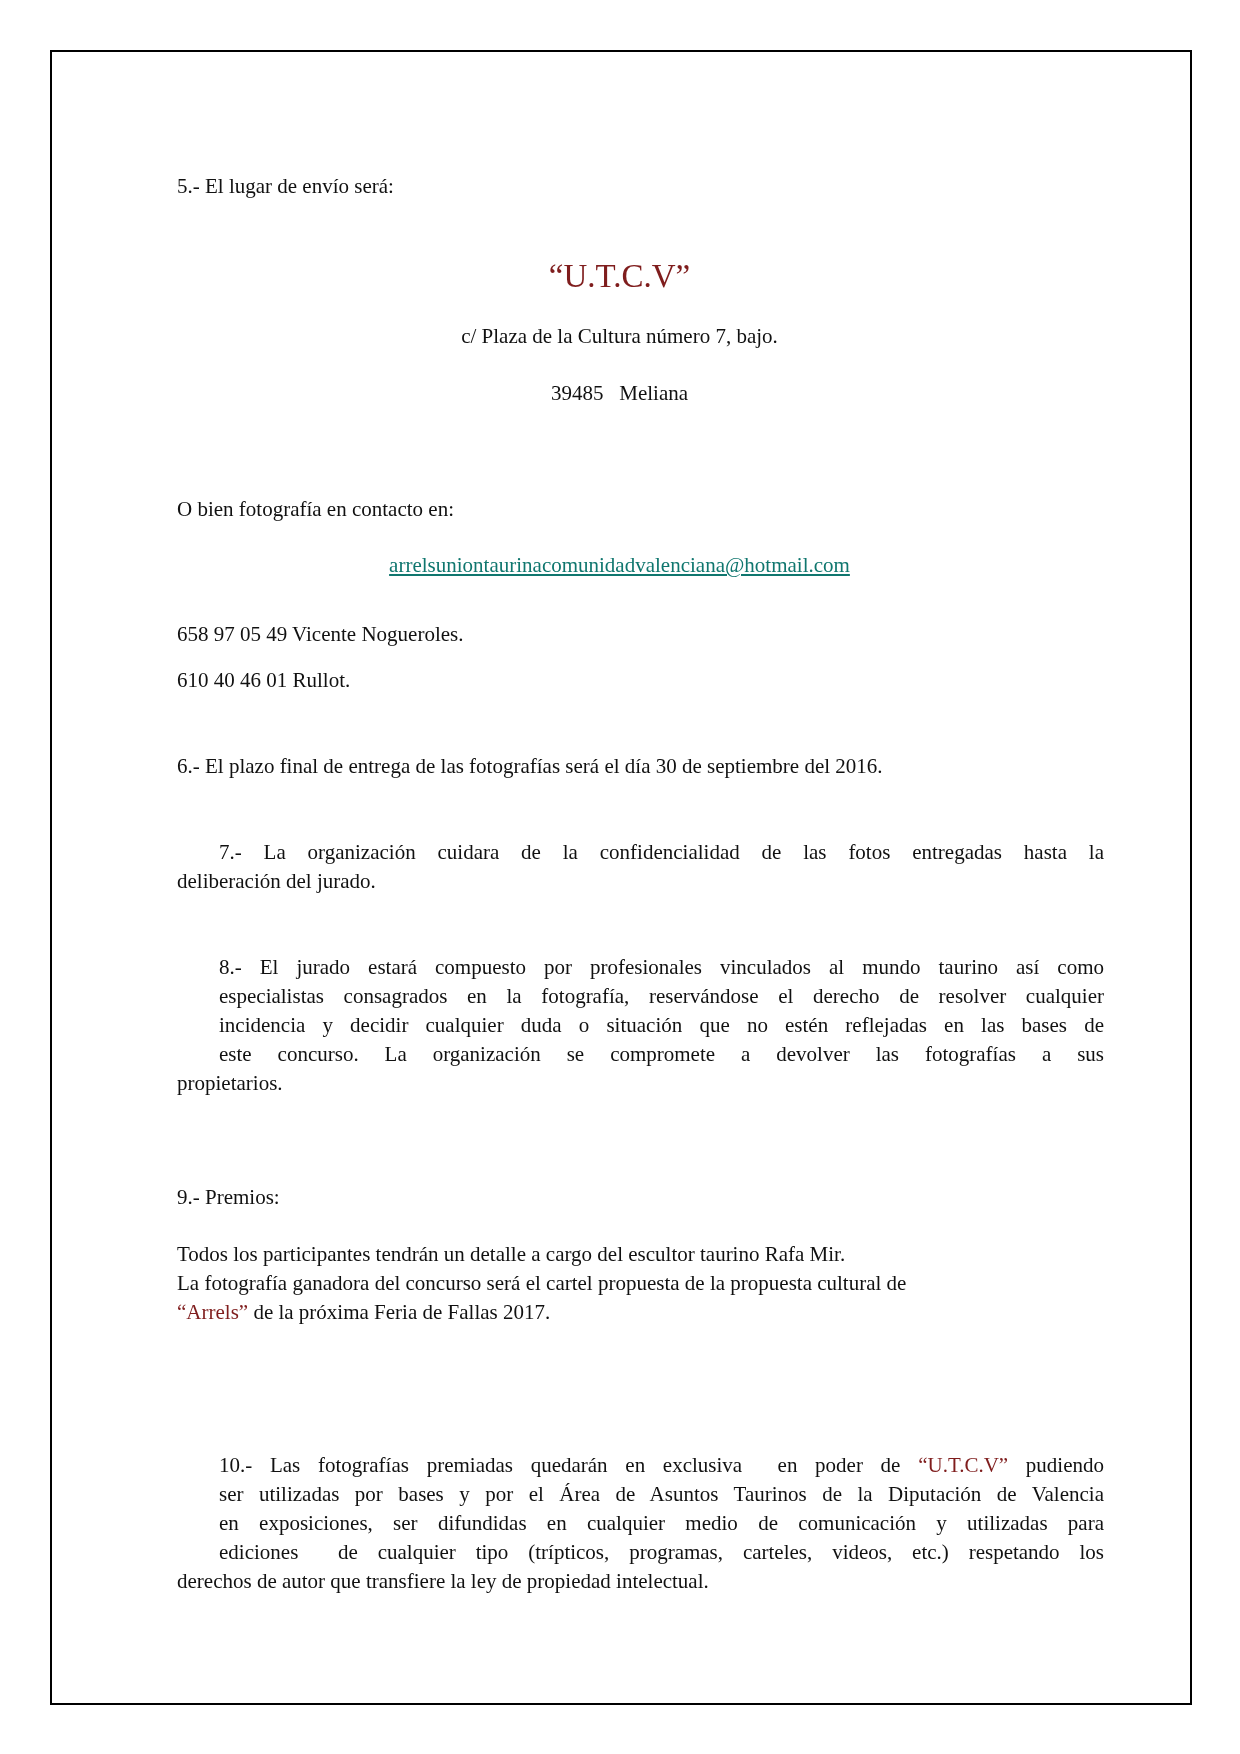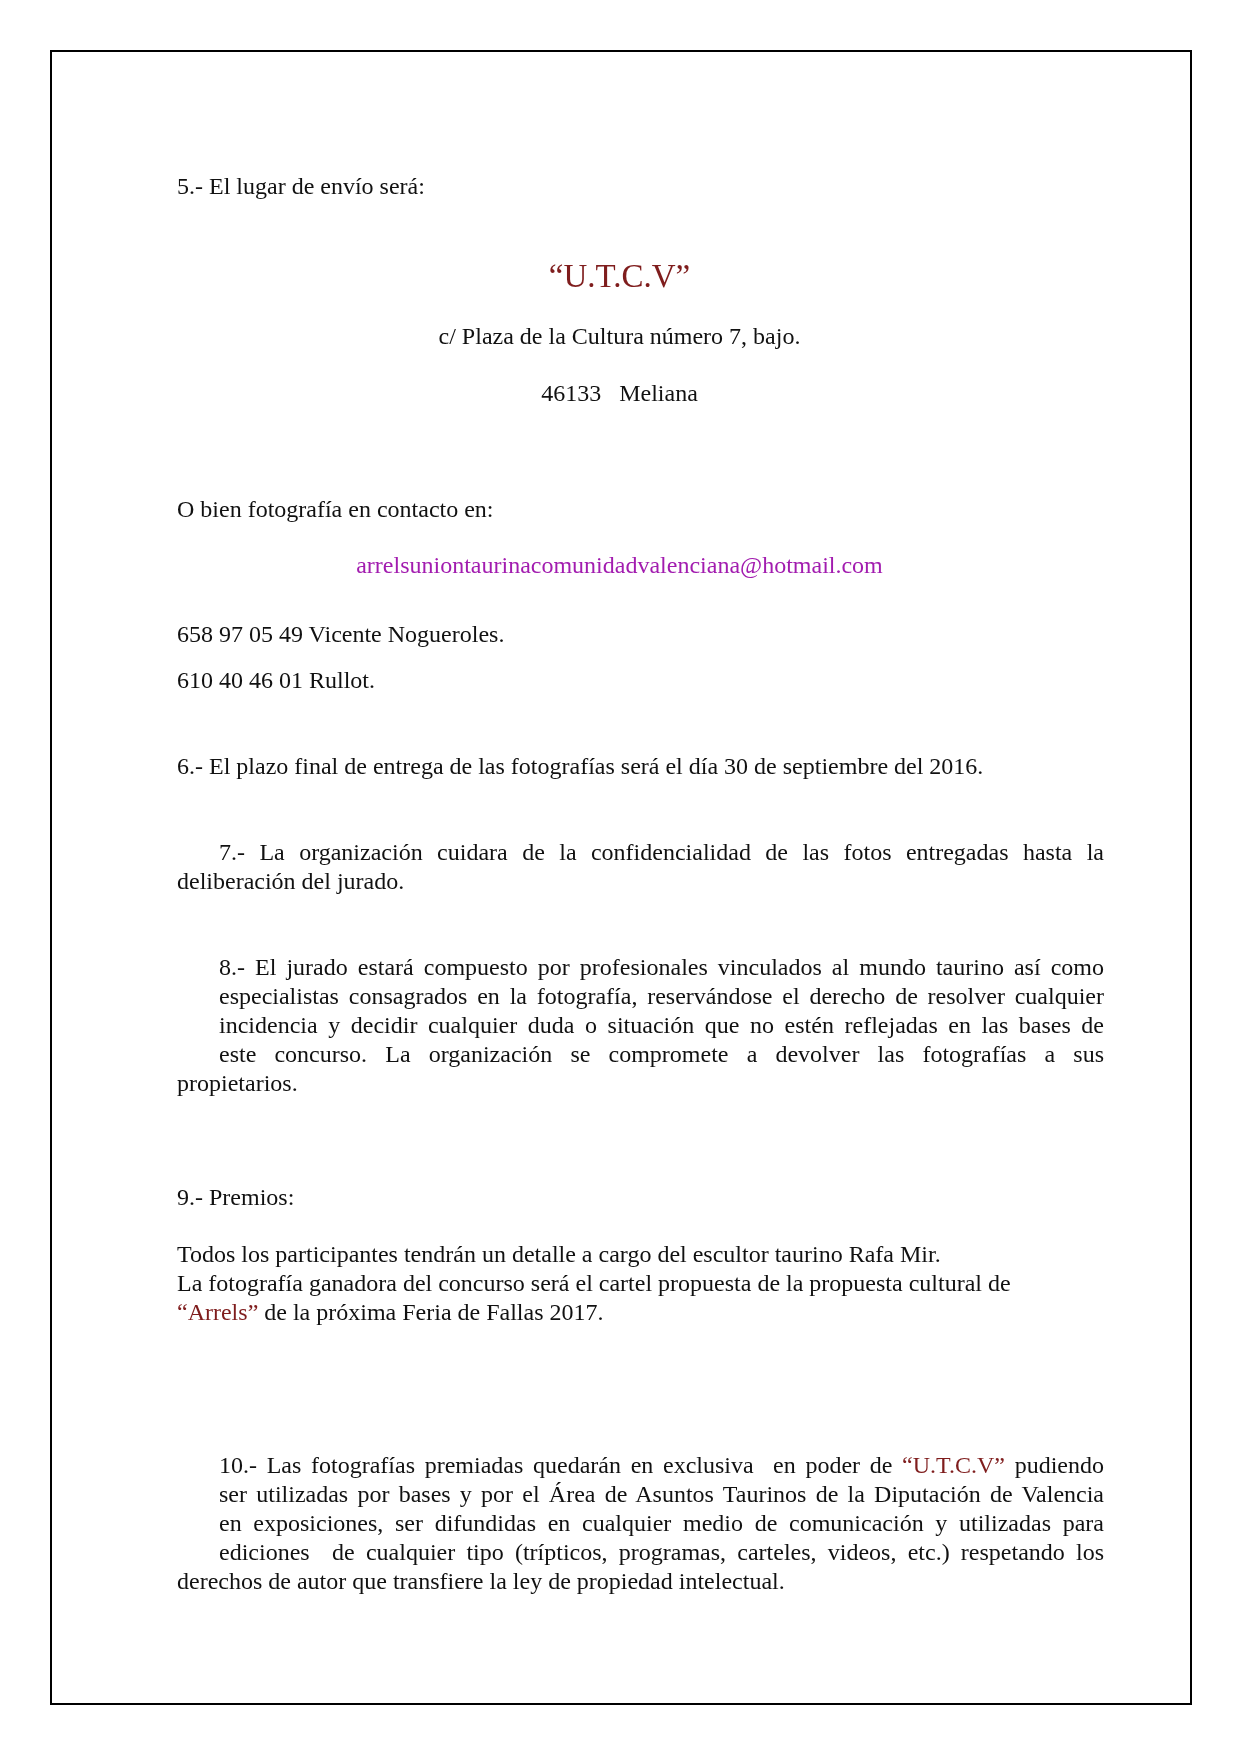--- a/index.html
+++ b/index.html
@@ -1,36 +1,36 @@
 <!DOCTYPE html>
 <html><head>
 <meta charset="utf-8">
 <style>
   html, body { margin: 0; padding: 0; background: #ffffff; }
   body { width: 1240px; height: 1754px; position: relative; overflow: hidden;
          font-family: "Liberation Serif", "DejaVu Serif", serif; color: #111; }
   .frame { position: absolute; left: 50px; top: 50px; width: 1138px; height: 1651px;
            border: 2px solid #000; box-sizing: content-box; }
-  .line { position: absolute; left: 177px; width: 885px; font-size: 24px; line-height: 29px;
+  .line { position: absolute; left: 177px; width: 885px; font-size: 21px; line-height: 29px;
           white-space: nowrap; }
   .just { text-align: justify; text-align-last: justify; margin-left: 42px; }
   .center { text-align: center; }
   .red { color: #7f1d1d; }
   .title { font-size: 33px; line-height: 40px; }
-  a.mail { color: #a21caf; }
+  a.mail { color: #0f766e; text-decoration: underline; }
 </style>
 </head>
 <body>
 
 <div class="frame"></div>
 
 <div class="line" style="top:172px">5.- El lugar de envío será:</div>
 <div class="line center title red" style="top:256px">“U.T.C.V”</div>
 <div class="line center" style="top:322px">c/ Plaza de la Cultura número 7, bajo.</div>
-<div class="line center" style="top:379px;white-space:pre">46133   Meliana</div>
+<div class="line center" style="top:379px;white-space:pre">39485   Meliana</div>
 <div class="line" style="top:495px">O bien fotografía en contacto en:</div>
 <div class="line center" style="top:551px"><a class="mail">arrelsuniontaurinacomunidadvalenciana@hotmail.com</a></div>
 <div class="line" style="top:620px">658 97 05 49 Vicente Nogueroles.</div>
 <div class="line" style="top:666px">610 40 46 01 Rullot.</div>
 
 <div class="line" style="top:752px">6.- El plazo final de entrega de las fotografías será el día 30 de septiembre del 2016.</div>
 
 <div class="line just" style="top:838px">7.- La organización cuidara de la confidencialidad de las fotos entregadas hasta la</div>
 <div class="line" style="top:867px">deliberación del jurado.</div>
 

